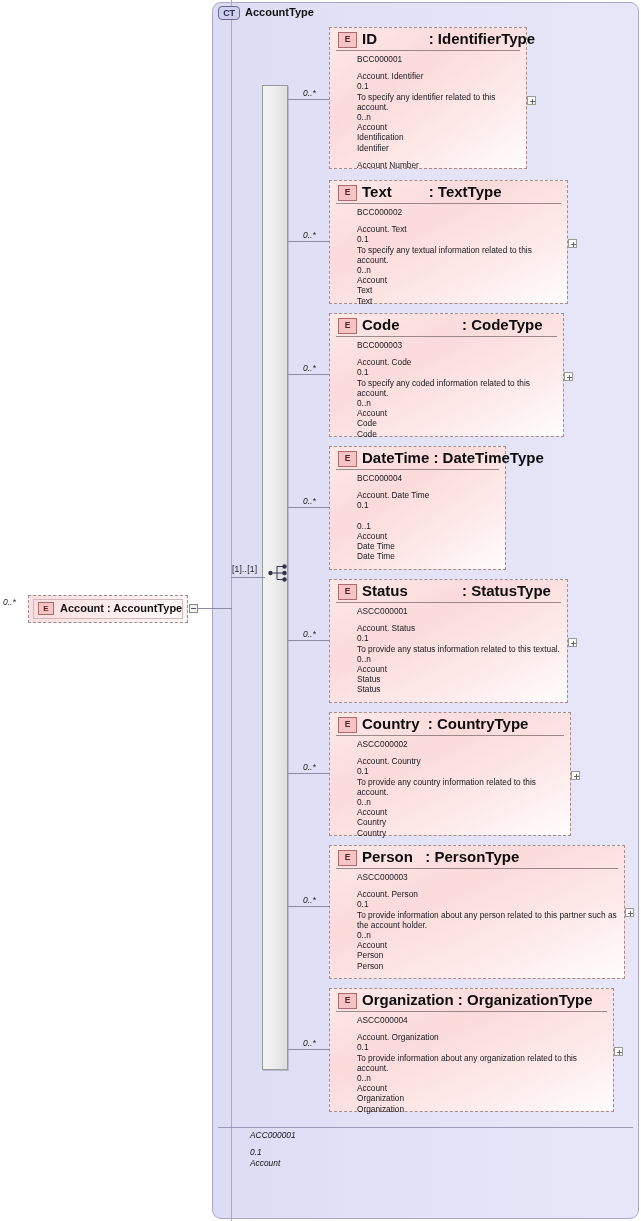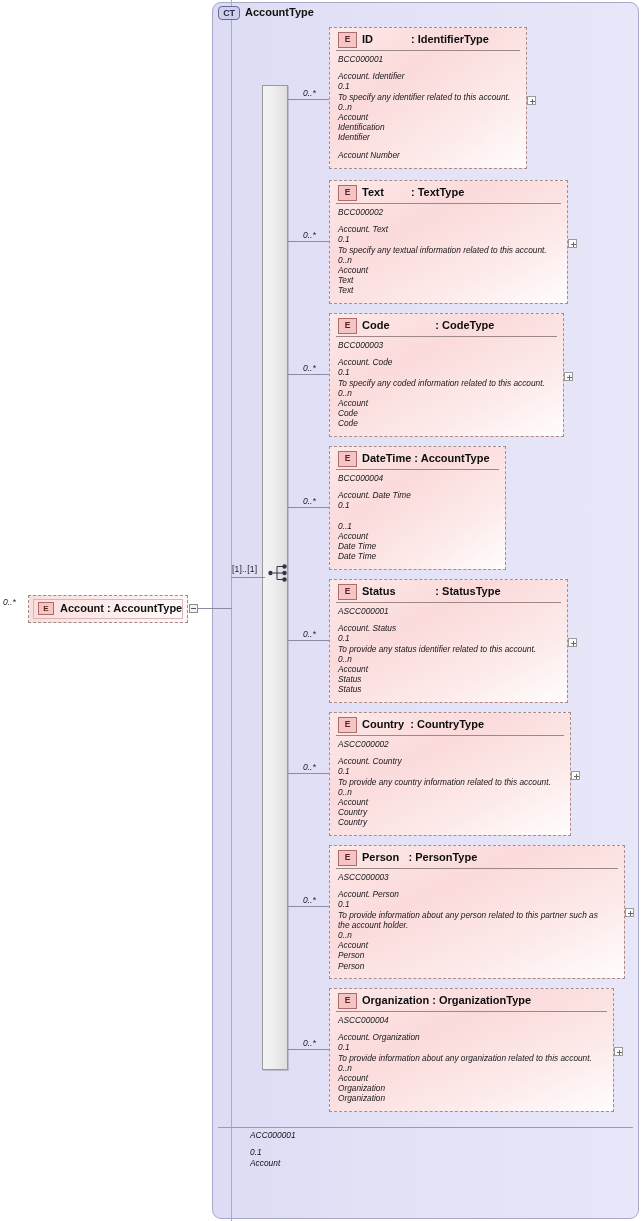--- a/index.html
+++ b/index.html
@@ -117,28 +117,29 @@
     border-bottom: 1px solid #9d8888;
     margin: 0 6px 0 6px;
   }
   .node-e {
     position: absolute; left: 2px; top: 4px;
     width: 17px; height: 14px; line-height: 13px;
     font-size: 8.5px;
   }
   .node-title {
     position: absolute; left: 26px; top: 3px;
-    font-size: 11px; font-weight: bold; color: #0d0d0d;
+    font-size: 15px; font-weight: bold; color: #0d0d0d;
     white-space: pre;
     line-height: 16px;
   }
   .node-body {
     padding: 3px 6px 4px 8px;
-    font-size: 8.3px; font-style: italic; color: #17171a;
+    font-size: 8.3px; color: #17171a;
     line-height: 10.2px;
+    margin-left: 19px;
   }
   .node-body .gap { height: 7px; }
   .node-body div { white-space: pre-wrap; }
 
   
   .child-card {
     font-size: 8.5px; font-style: italic; color: #1b1b1b;
     line-height: 10px;
   }
   
@@ -268,21 +269,21 @@
       <div>Code</div>
     </div>
   </div>
   <div class="abs plus-box" style="left:564px; top:372px;"></div>
 
   <div class="abs child-card" style="left:303px; top:496px;">0..*</div>
   <div class="abs line-h" style="left:288px; top:507px; width:41px;"></div>
   <div class="abs node" style="left:329px; top:446px; width:177px; height:124px;">
     <div class="node-head">
       <div class="e-badge node-e">E</div>
-      <div class="node-title">DateTime : AccountType</div>
+      <div class="node-title">DateTime : DateTimeType</div>
     </div>
     <div class="node-body">
       <div>BCC000004</div>
       <div class="gap"></div>
       <div>Account. Date Time</div>
       <div>0.1</div>
       <div style="height:10px"></div>
       <div>0..1</div>
       <div>Account</div>
       <div>Date Time</div>
@@ -295,21 +296,21 @@
   <div class="abs node" style="left:329px; top:579px; width:239px; height:124px;">
     <div class="node-head">
       <div class="e-badge node-e">E</div>
       <div class="node-title">Status		: StatusType</div>
     </div>
     <div class="node-body">
       <div>ASCC000001</div>
       <div class="gap"></div>
       <div>Account. Status</div>
       <div>0.1</div>
-      <div>To provide any status identifier related to this account.</div>
+      <div>To provide any status information related to this textual.</div>
       <div>0..n</div>
       <div>Account</div>
       <div>Status</div>
       <div>Status</div>
     </div>
   </div>
   <div class="abs plus-box" style="left:568px; top:638px;"></div>
 
   <div class="abs child-card" style="left:303px; top:762px;">0..*</div>
   <div class="abs line-h" style="left:288px; top:773px; width:41px;"></div>

